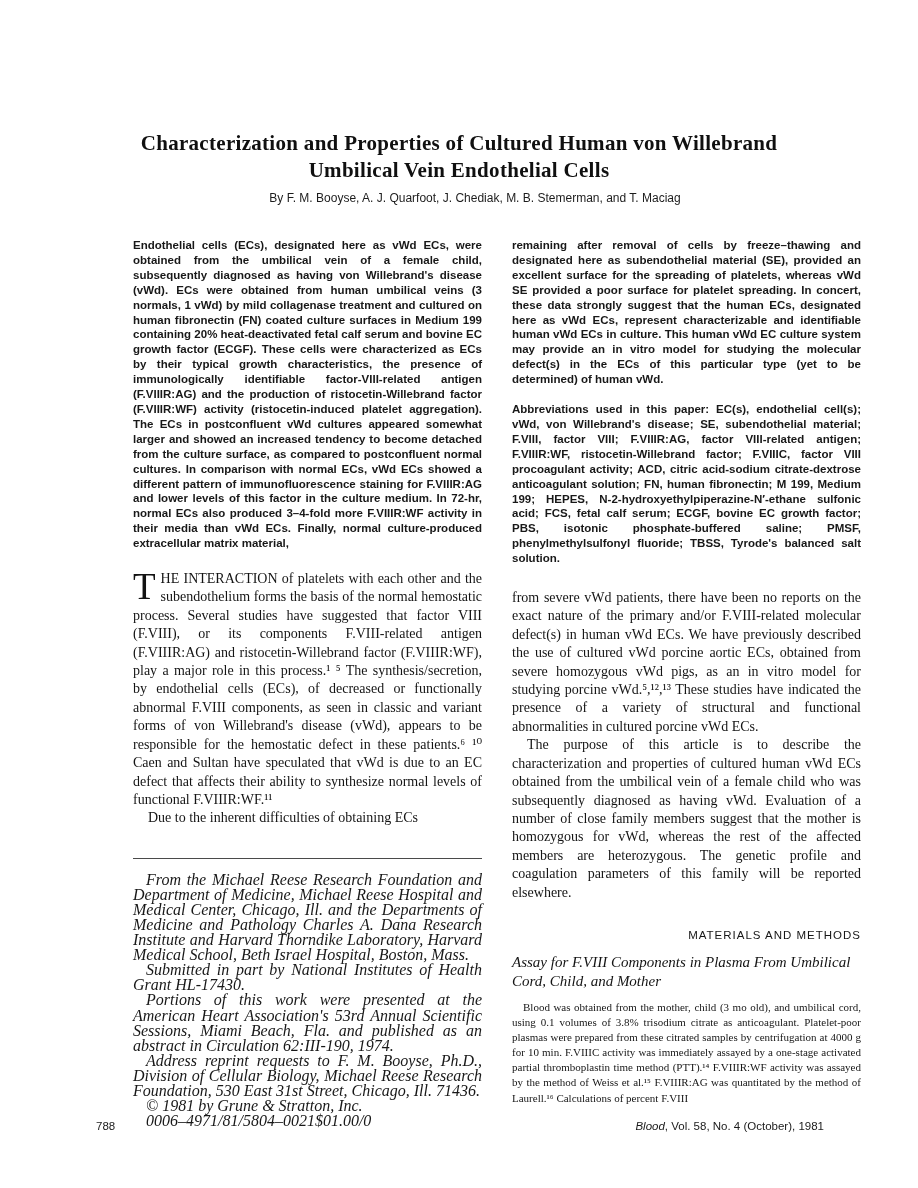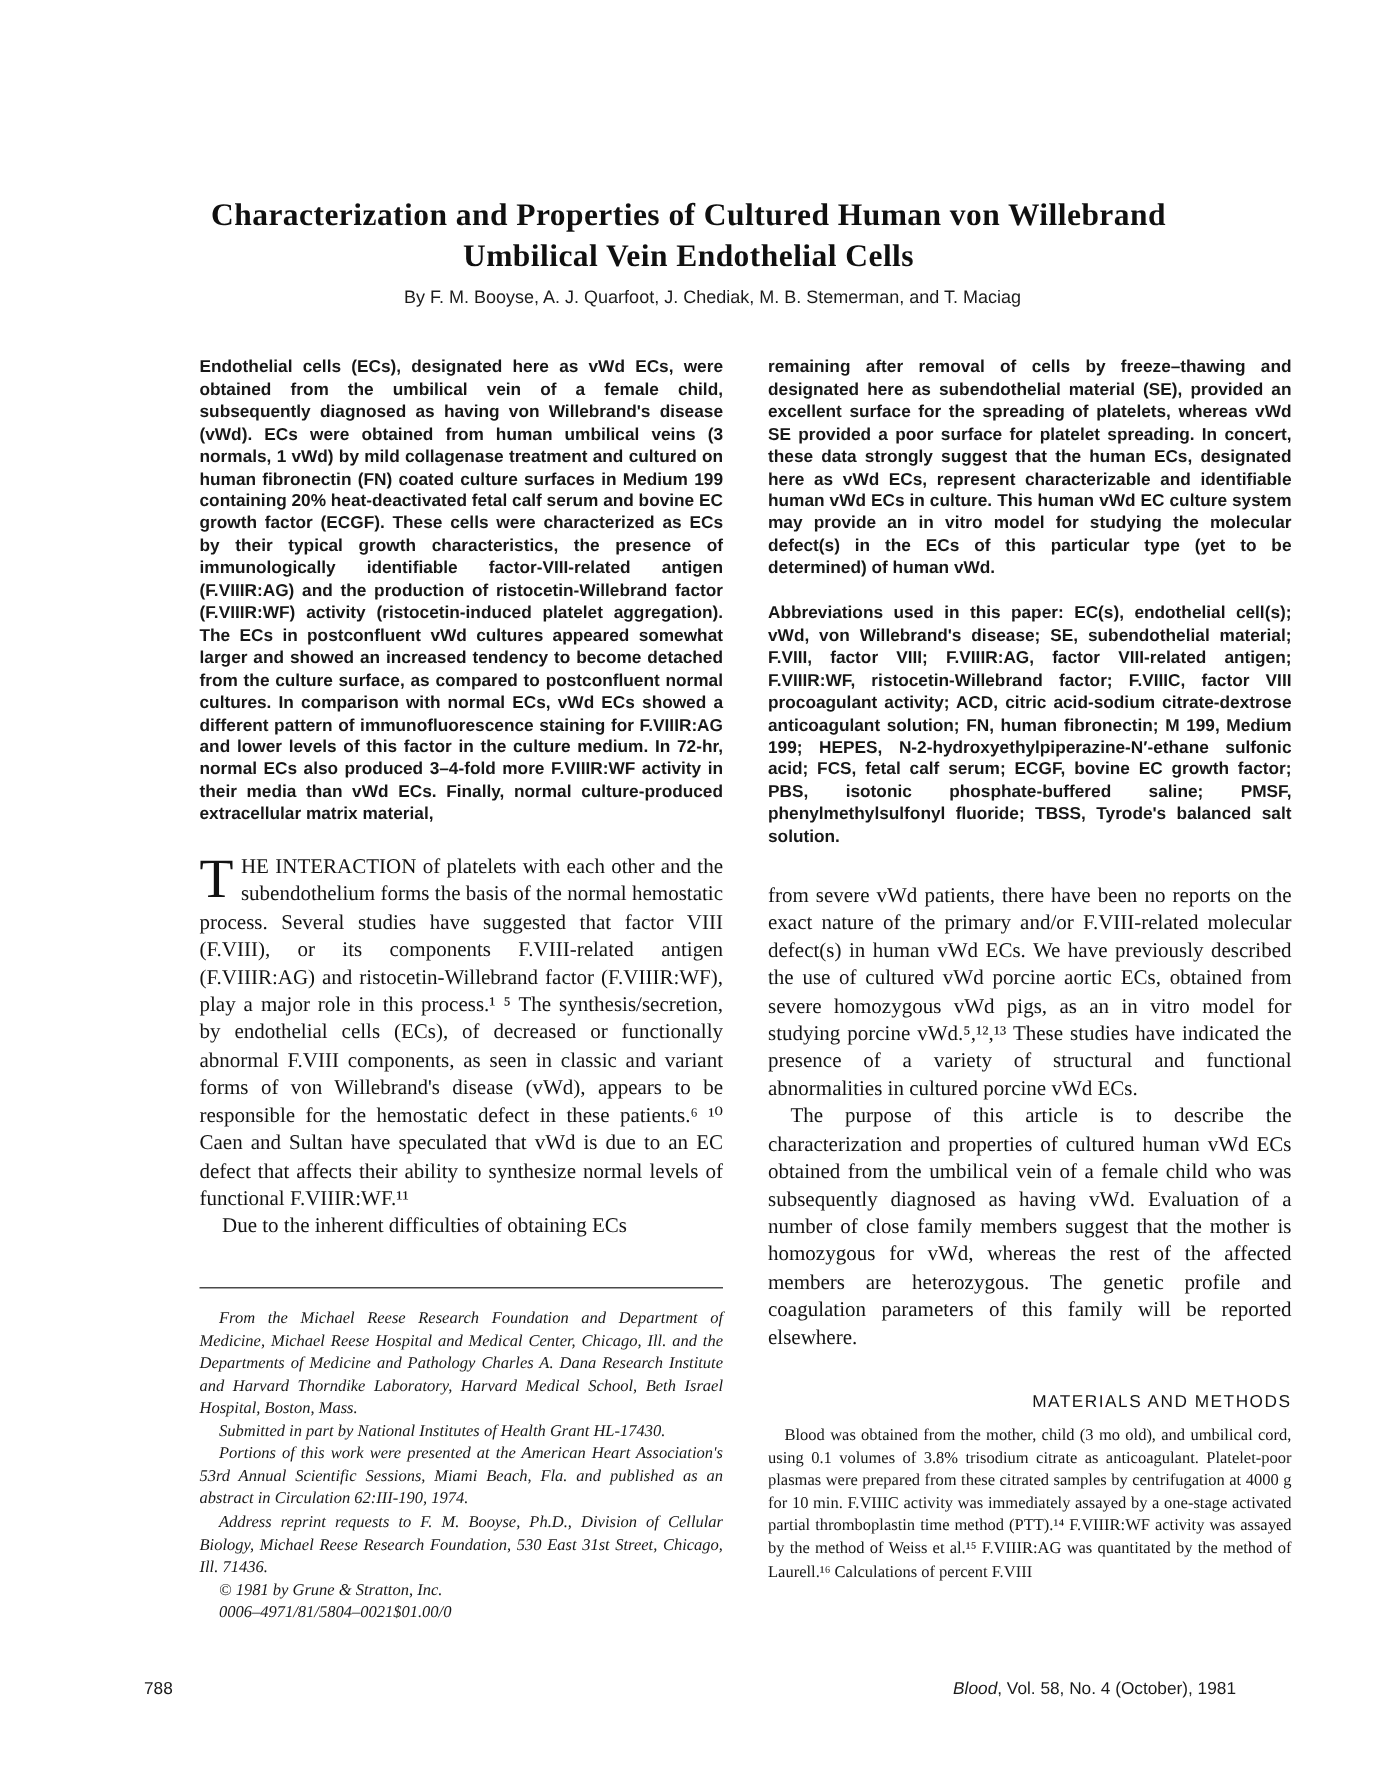--- a/index.html
+++ b/index.html
@@ -84,21 +84,21 @@
 
   .footnote-rule {
     border: none;
     border-top: 1.5px solid #4a4a4a;
     margin: 30px 0 13px 0;
     width: 100%;
   }
   .footnotes {
     font-family: "Liberation Serif", "DejaVu Serif", serif;
     font-style: italic;
-    font-size: 11px;
+    font-size: 16px;
     line-height: 15.1px;
     text-align: justify;
     color: #181818;
   }
   .footnotes p { margin: 0; text-indent: 13px; }
 
   .methods-heading {
     margin-top: 27px;
     text-align: right;
     font-family: "Liberation Sans", "DejaVu Sans", sans-serif;
@@ -173,20 +173,21 @@
     </div>
 
     <div class="col">
       <p class="abstract">remaining after removal of cells by freeze–thawing and designated here as subendothelial material (SE), provided an excellent surface for the spreading of platelets, whereas vWd SE provided a poor surface for platelet spreading. In concert, these data strongly suggest that the human ECs, designated here as vWd ECs, represent characterizable and identifiable human vWd ECs in culture. This human vWd EC culture system may provide an in vitro model for studying the molecular defect(s) in the ECs of this particular type (yet to be determined) of human vWd.</p>
       <p class="abstract abbrev">Abbreviations used in this paper: EC(s), endothelial cell(s); vWd, von Willebrand's disease; SE, subendothelial material; F.VIII, factor VIII; F.VIIIR:AG, factor VIII-related antigen; F.VIIIR:WF, ristocetin-Willebrand factor; F.VIIIC, factor VIII procoagulant activity; ACD, citric acid-sodium citrate-dextrose anticoagulant solution; FN, human fibronectin; M 199, Medium 199; HEPES, N-2-hydroxyethylpiperazine-N′-ethane sulfonic acid; FCS, fetal calf serum; ECGF, bovine EC growth factor; PBS, isotonic phosphate-buffered saline; PMSF, phenylmethylsulfonyl fluoride; TBSS, Tyrode's balanced salt solution.</p>
 
       <p class="bodytext cont">from severe vWd patients, there have been no reports on the exact nature of the primary and/or F.VIII-related molecular defect(s) in human vWd ECs. We have previously described the use of cultured vWd porcine aortic ECs, obtained from severe homozygous vWd pigs, as an in vitro model for studying porcine vWd.⁵,¹²,¹³ These studies have indicated the presence of a variety of structural and functional abnormalities in cultured porcine vWd ECs.</p>
       <p class="bodytext indent purpose">The purpose of this article is to describe the characterization and properties of cultured human vWd ECs obtained from the umbilical vein of a female child who was subsequently diagnosed as having vWd. Evaluation of a number of close family members suggest that the mother is homozygous for vWd, whereas the rest of the affected members are heterozygous. The genetic profile and coagulation parameters of this family will be reported elsewhere.</p>
 
       <div class="methods-heading">MATERIALS AND METHODS</div>
+      <div class="methods-sub">Assay for F.VIII Components in Plasma From Umbilical Cord, Child, and Mother</div>
       <p class="methods-body">Blood was obtained from the mother, child (3 mo old), and umbilical cord, using 0.1 volumes of 3.8% trisodium citrate as anticoagulant. Platelet-poor plasmas were prepared from these citrated samples by centrifugation at 4000 g for 10 min. F.VIIIC activity was immediately assayed by a one-stage activated partial thromboplastin time method (PTT).¹⁴ F.VIIIR:WF activity was assayed by the method of Weiss et al.¹⁵ F.VIIIR:AG was quantitated by the method of Laurell.¹⁶ Calculations of percent F.VIII</p>
     </div>
 
   </div>
 
   <div class="footer">
     <span>788</span>
     <span><span class="journal-name">Blood</span><span>, Vol. 58, No. 4 (October), 1981</span></span>
   </div>
 

